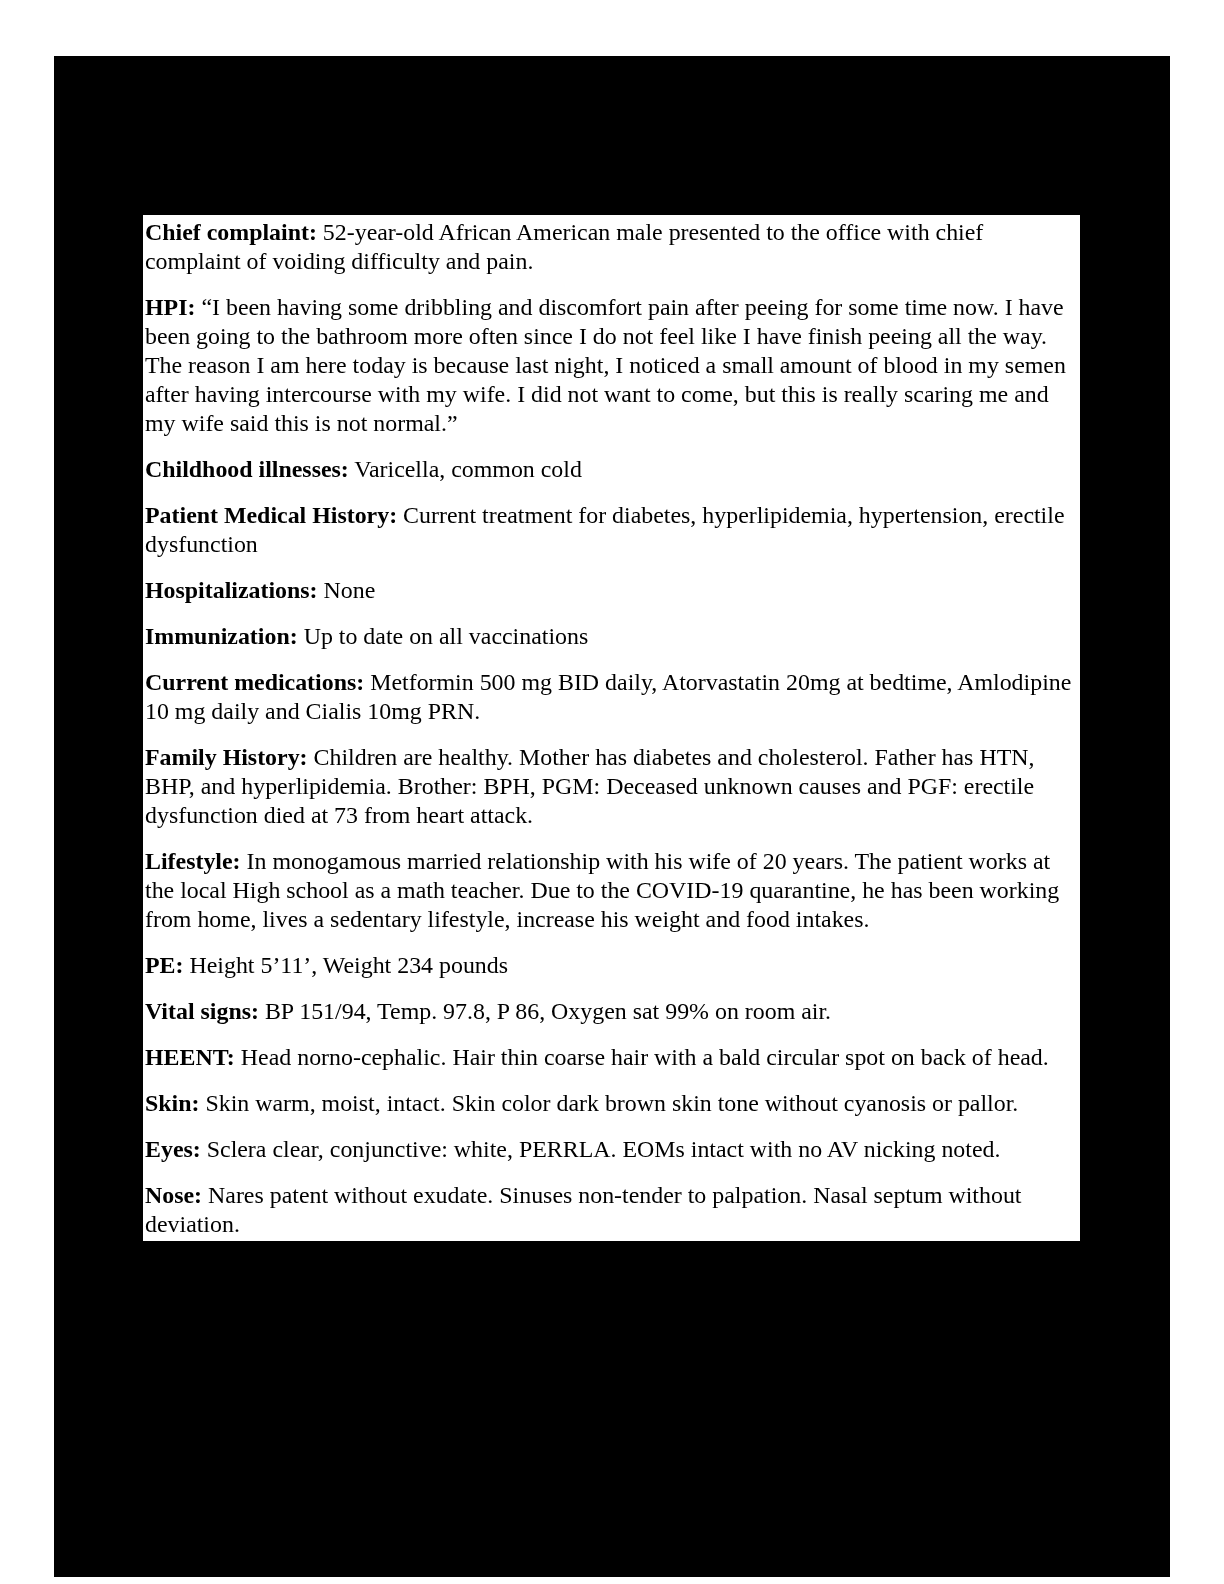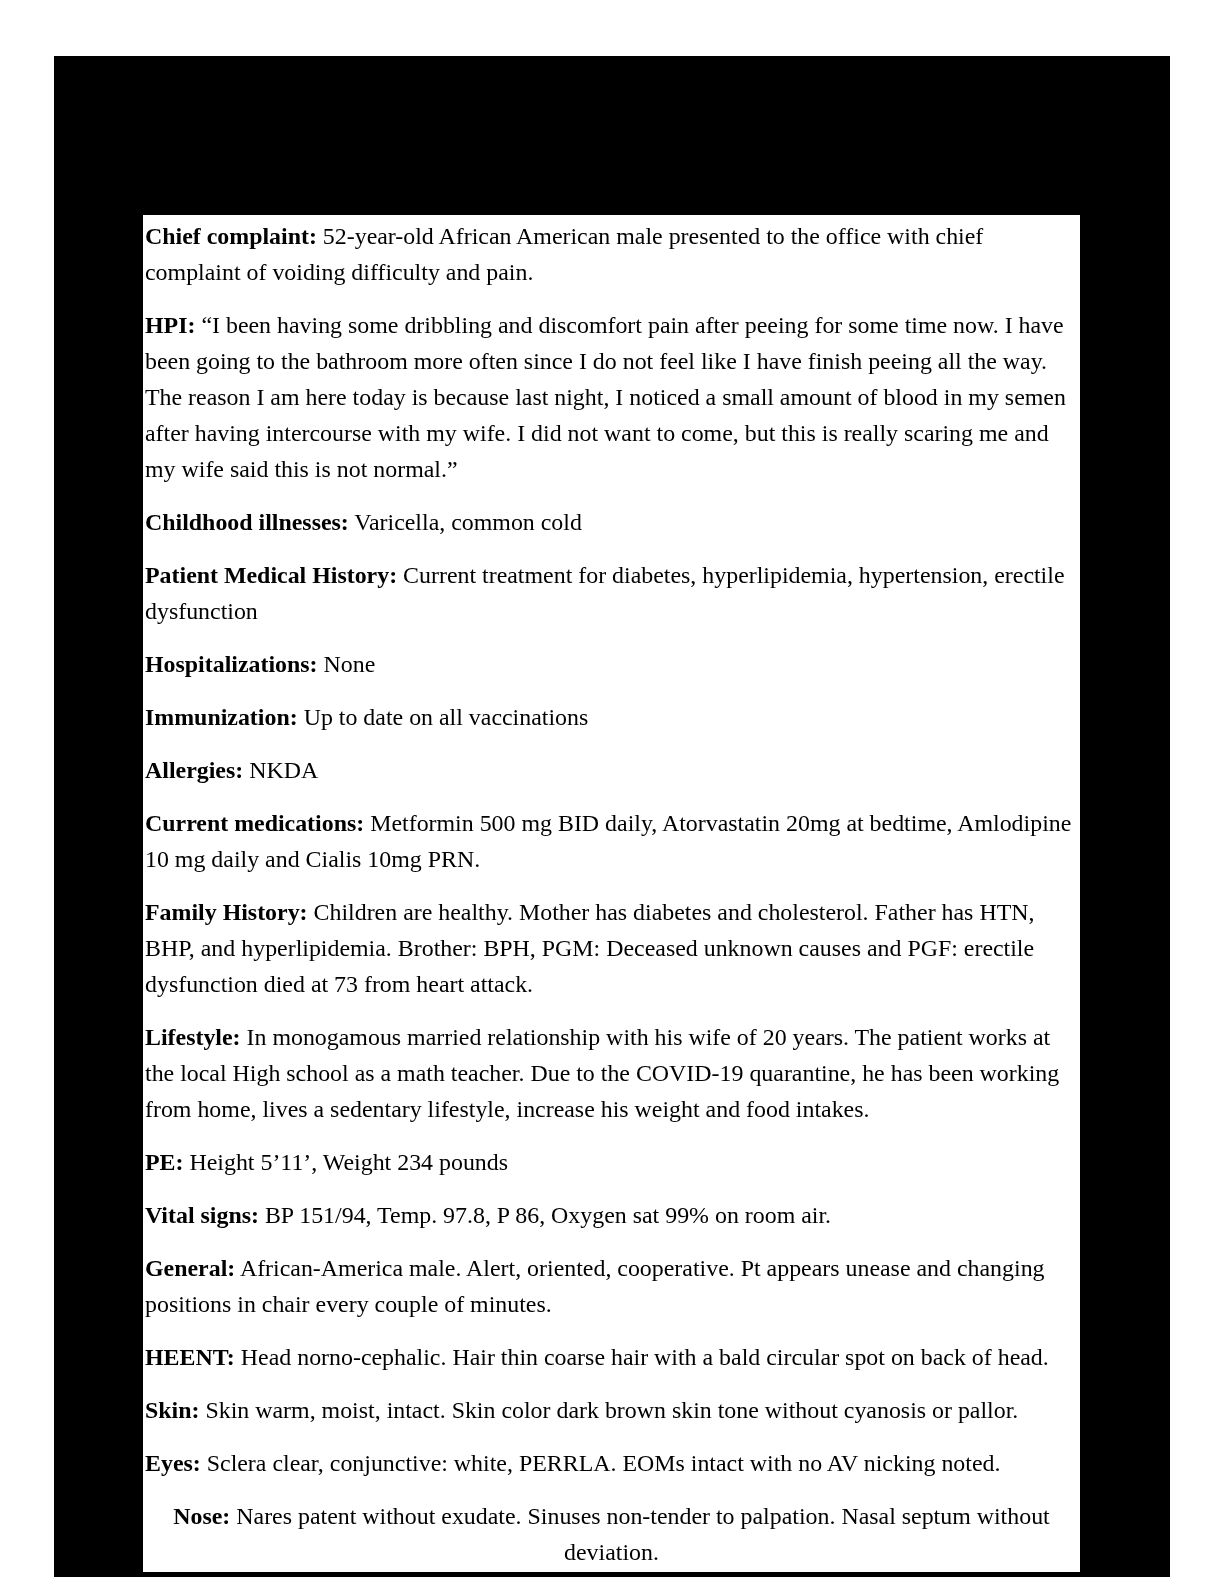--- a/index.html
+++ b/index.html
@@ -28,27 +28,26 @@
     top: 159px;
     width: 937px;
     box-sizing: border-box;
     padding: 3px 2px 2px 2px;
     background: #ffffff;
     color: #000000;
   }
   .text-area p.section {
     margin: 0 0 17px 0;
     font-size: 23.9px;
-    line-height: 36px;
+    line-height: 29px;
     text-align: left;
     word-spacing: normal;
   }
   .text-area p.section:last-child {
     margin-bottom: 0;
-    text-align: center;
   }
   .text-area p.section b.label {
     font-weight: bold;
   }
 </style>
 </head>
 <body>
 
 <div class="page-canvas">
   <div class="text-area">
@@ -58,33 +57,31 @@
 
   <p class="section"><b class="label">Childhood illnesses:</b> <span class="body-text">Varicella, common cold</span></p>
 
   <p class="section"><b class="label">Patient Medical History:</b> <span class="body-text">Current treatment for diabetes, hyperlipidemia, hypertension, erectile dysfunction</span></p>
 
 
   <p class="section"><b class="label">Hospitalizations:</b> <span class="body-text">None</span></p>
 
   <p class="section"><b class="label">Immunization:</b> <span class="body-text">Up to date on all vaccinations</span></p>
 
-  <p class="section"><b class="label">Allergies:</b> <span class="body-text">NKDA</span></p>
 
   <p class="section"><b class="label">Current medications:</b> <span class="body-text">Metformin 500 mg BID daily, Atorvastatin 20mg at bedtime, Amlodipine 10 mg daily and Cialis 10mg PRN.</span></p>
 
   <p class="section"><b class="label">Family History:</b> <span class="body-text">Children are healthy. Mother has diabetes and cholesterol. Father has HTN, BHP, and hyperlipidemia. Brother: BPH, PGM: Deceased unknown causes and PGF: erectile dysfunction died at 73 from heart attack.</span></p>
 
   <p class="section"><b class="label">Lifestyle:</b> <span class="body-text">In monogamous married relationship with his wife of 20 years. The patient works at the local High school as a math teacher. Due to the COVID-19 quarantine, he has been working from home, lives a sedentary lifestyle, increase his weight and food intakes.</span></p>
 
   <p class="section"><b class="label">PE:</b> <span class="body-text">Height 5’11’, Weight 234 pounds</span></p>
 
   <p class="section"><b class="label">Vital signs:</b> <span class="body-text">BP 151/94, Temp. 97.8, P 86, Oxygen sat 99% on room air.</span></p>
 
-  <p class="section"><b class="label">General:</b> <span class="body-text">African-America male. Alert, oriented, cooperative. Pt appears unease and changing positions in chair every couple of minutes.</span></p>
 
   <p class="section"><b class="label">HEENT:</b> <span class="body-text">Head norno-cephalic. Hair thin coarse hair with a bald circular spot on back of head.</span></p>
 
   <p class="section"><b class="label">Skin:</b> <span class="body-text">Skin warm, moist, intact. Skin color dark brown skin tone without cyanosis or pallor.</span></p>
 
   <p class="section"><b class="label">Eyes:</b> <span class="body-text">Sclera clear, conjunctive: white, PERRLA. EOMs intact with no AV nicking noted.</span></p>
 
   <p class="section"><b class="label">Nose:</b> <span class="body-text">Nares patent without exudate. Sinuses non-tender to palpation. Nasal septum without deviation.</span></p>
 </div>
 </div>

